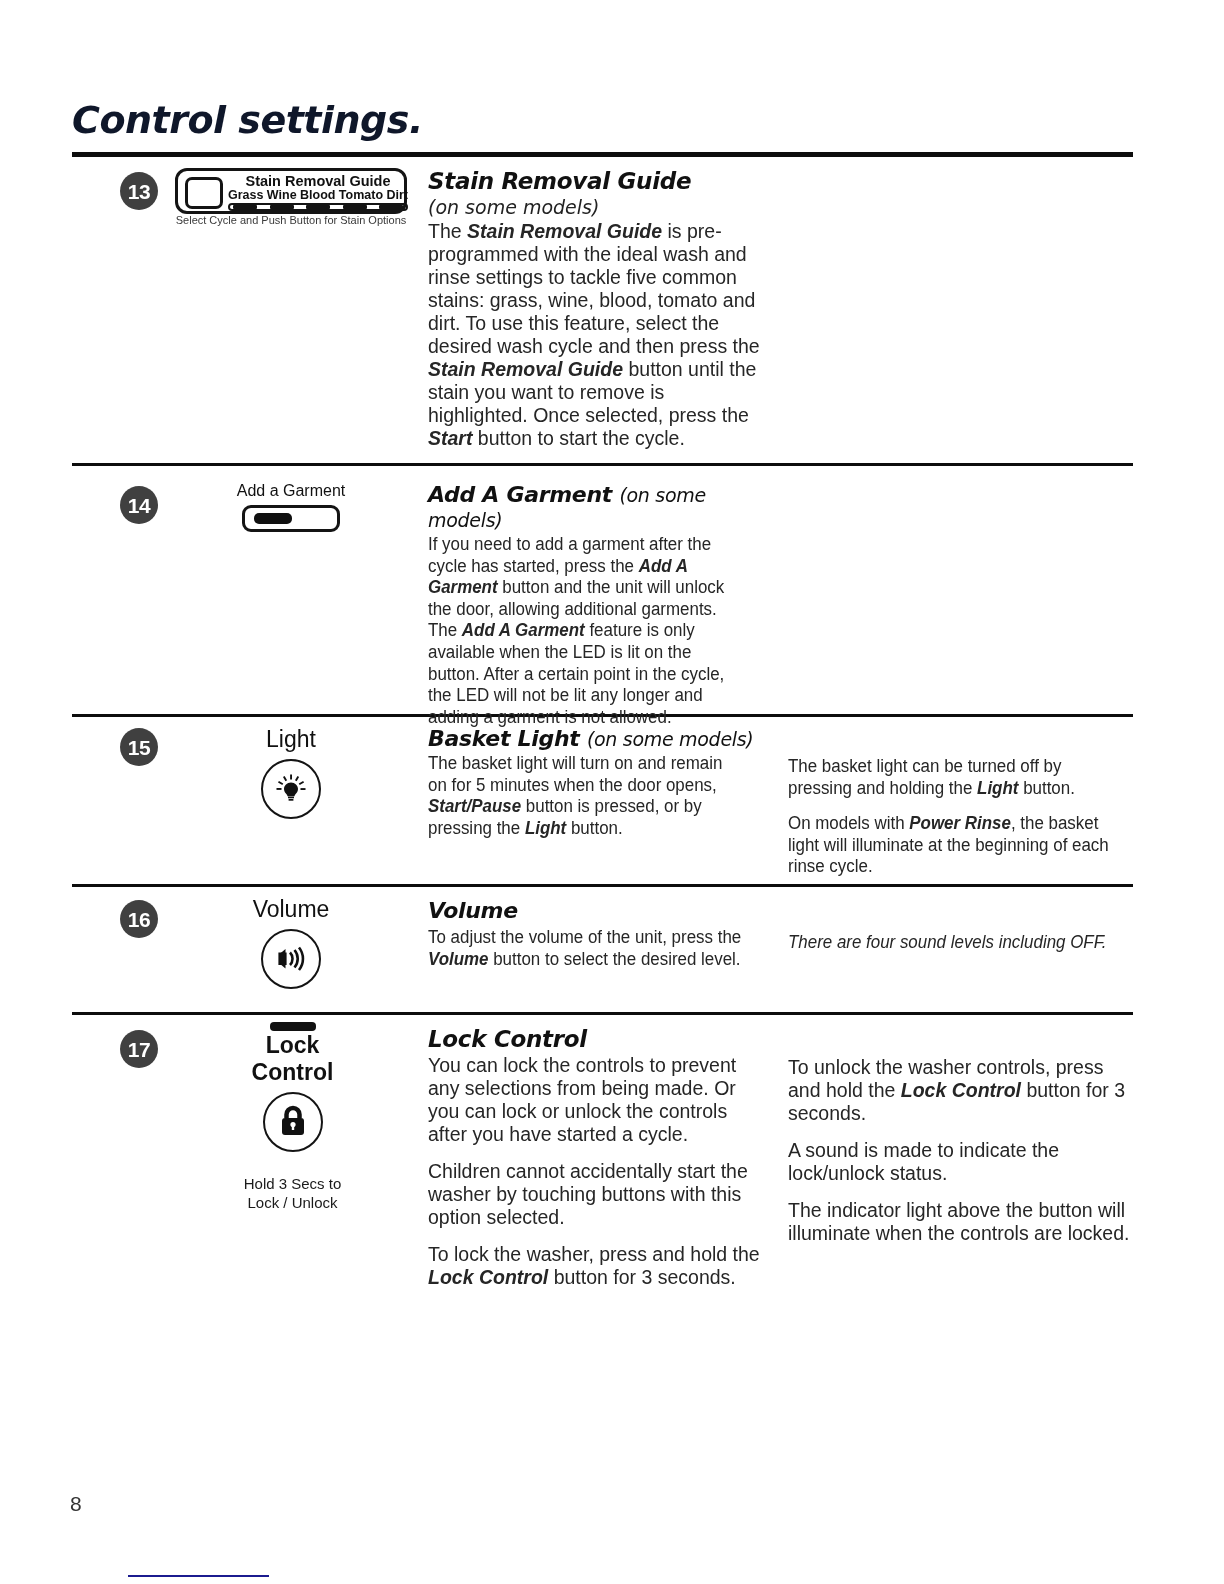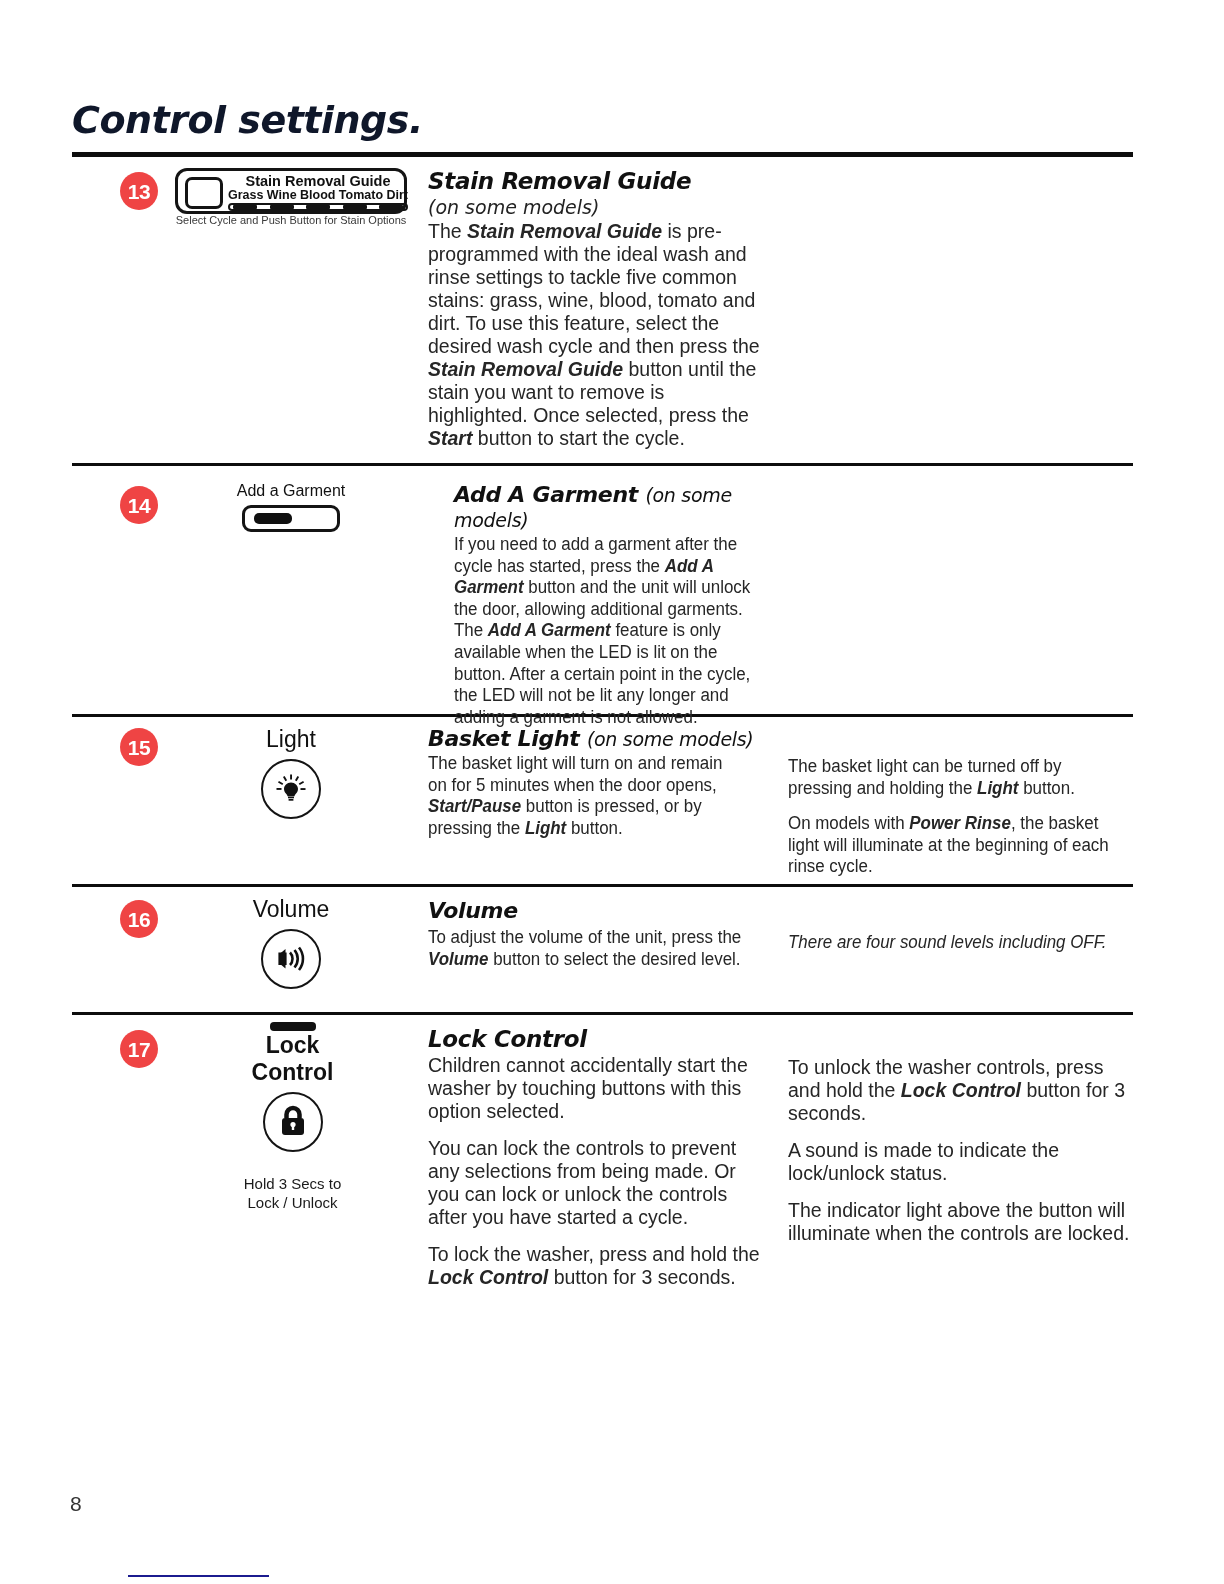--- a/index.html
+++ b/index.html
@@ -47,21 +47,21 @@
   .rule.thin  { height: 3px; }
 
   
   .section { position: absolute; left: 0; width: 1224px; }
 
   .badge {
     position: absolute;
     width: 38px;
     height: 38px;
     border-radius: 50%;
-    background: #ef4444;
+    background: #404040;
     color: #ffffff;
     font-family: "Liberation Sans", sans-serif;
     font-size: 21px;
     font-weight: bold;
     display: flex;
     align-items: center;
     justify-content: center;
     line-height: 1;
     letter-spacing: -0.5px;
   }
@@ -300,21 +300,21 @@
   <div class="section narrow" style="top:482px;">
     <div class="badge" style="left:120px; top:4px;">14</div>
 
     <div class="artcol" style="left:230px; top:0px;">
       <div class="aag-label">Add a Garment</div>
       <div class="aag-btn">
         <div class="aag-led"></div>
       </div>
     </div>
 
-    <div class="col-mid" style="left:428px; top:0px;margin-left:26px;">
+    <div class="col-mid" style="left:428px; top:0px;">
       <h3 class="head">
         <span>Add A Garment</span>
         <span class="sub">(on some models)</span>
       </h3>
       <p class="body">If you need to add a garment after the cycle has started, press the <b>Add A Garment</b> button and the unit will unlock the door, allowing additional garments. The <b>Add A Garment</b> feature is only available when the LED is lit on the button. After a certain point in the cycle, the LED will not be lit any longer and adding a garment is not allowed.</p>
     </div>
   </div>
 
   <div class="section narrow" style="top:726px;">
     <div class="badge" style="left:120px; top:2px;">15</div>
@@ -396,22 +396,22 @@
         </svg>
       </div>
       <div class="small-caption">
         <div>Hold 3 Secs to</div>
         <div>Lock / Unlock</div>
       </div>
     </div>
 
     <div class="col-mid" style="left:428px; top:0px;">
       <h3 class="head">Lock Control</h3>
+      <p class="body">You can lock the controls to prevent any selections from being made. Or you can lock or unlock the controls after you have started a cycle.</p>
       <p class="body">Children cannot accidentally start the washer by touching buttons with this option selected.</p>
-      <p class="body">You can lock the controls to prevent any selections from being made. Or you can lock or unlock the controls after you have started a cycle.</p>
       <p class="body">To lock the washer, press and hold the <b>Lock Control</b> button for 3 seconds.</p>
     </div>
 
     <div class="col-right" style="left:788px; top:30px;">
       <p class="body">To unlock the washer controls, press and hold the <b>Lock Control</b> button for 3 seconds.</p>
       <p class="body">A sound is made to indicate the lock/unlock status.</p>
       <p class="body">The indicator light above the button will illuminate when the controls are locked.</p>
     </div>
   </div>
 

